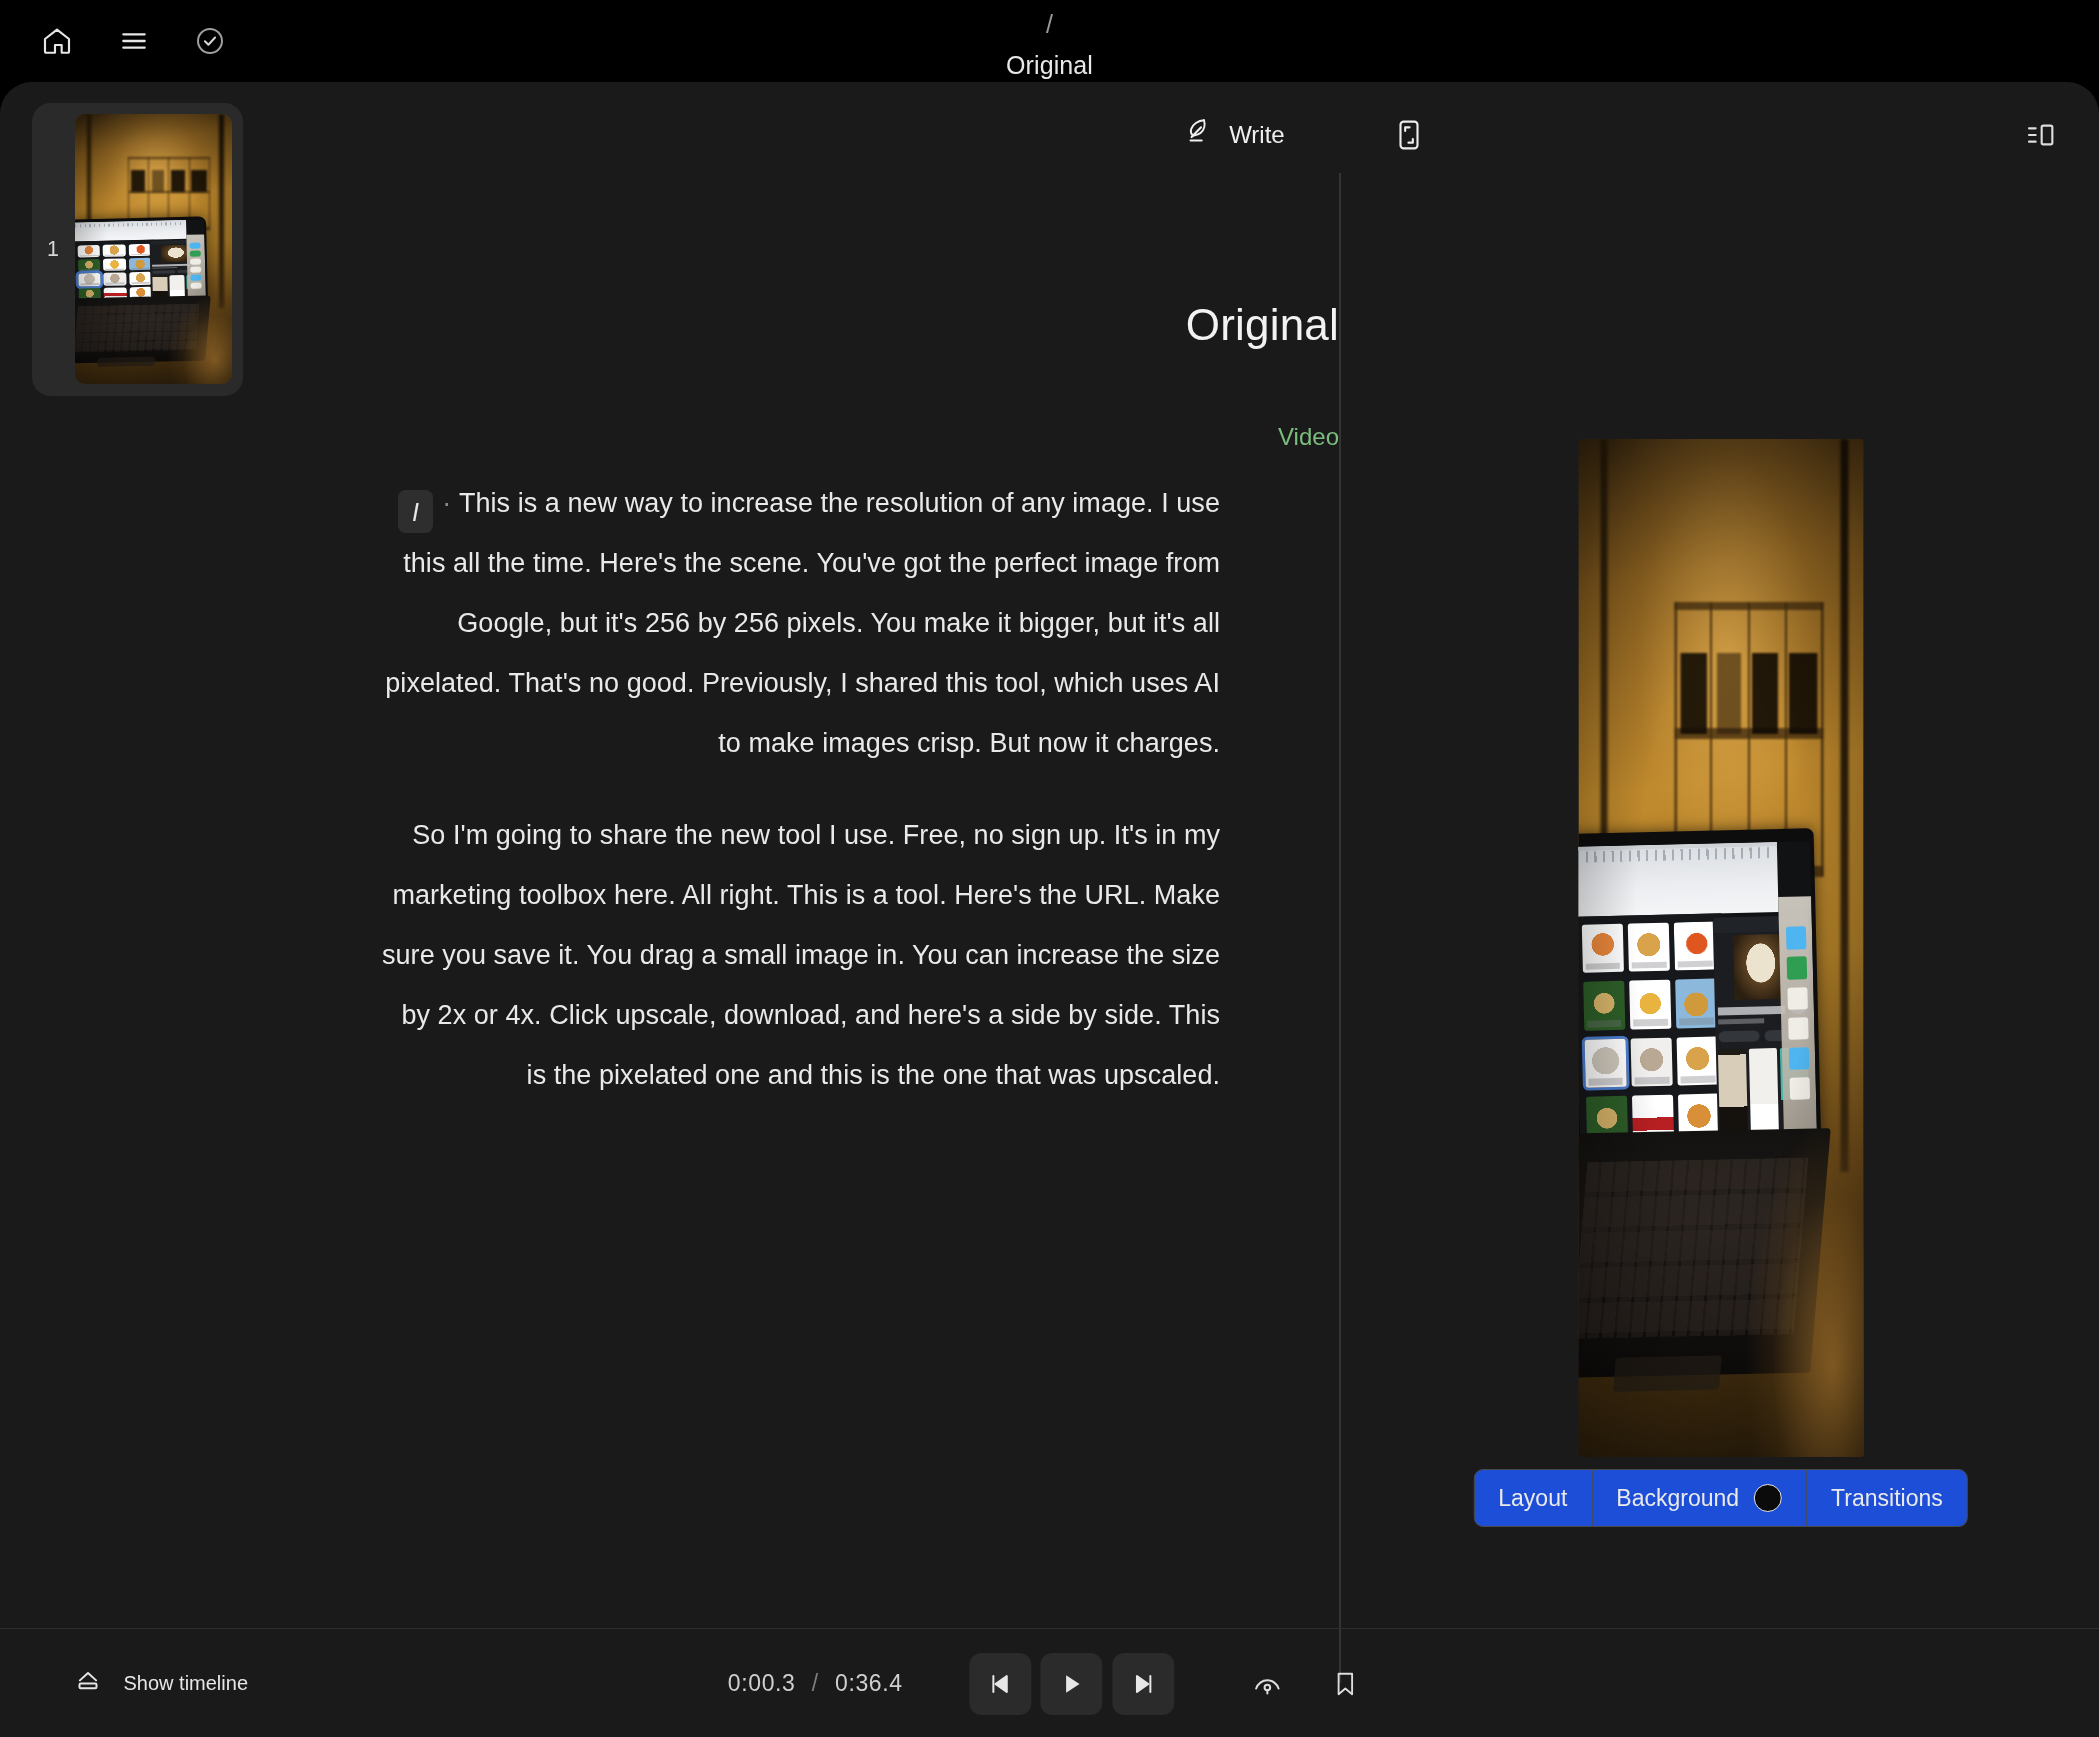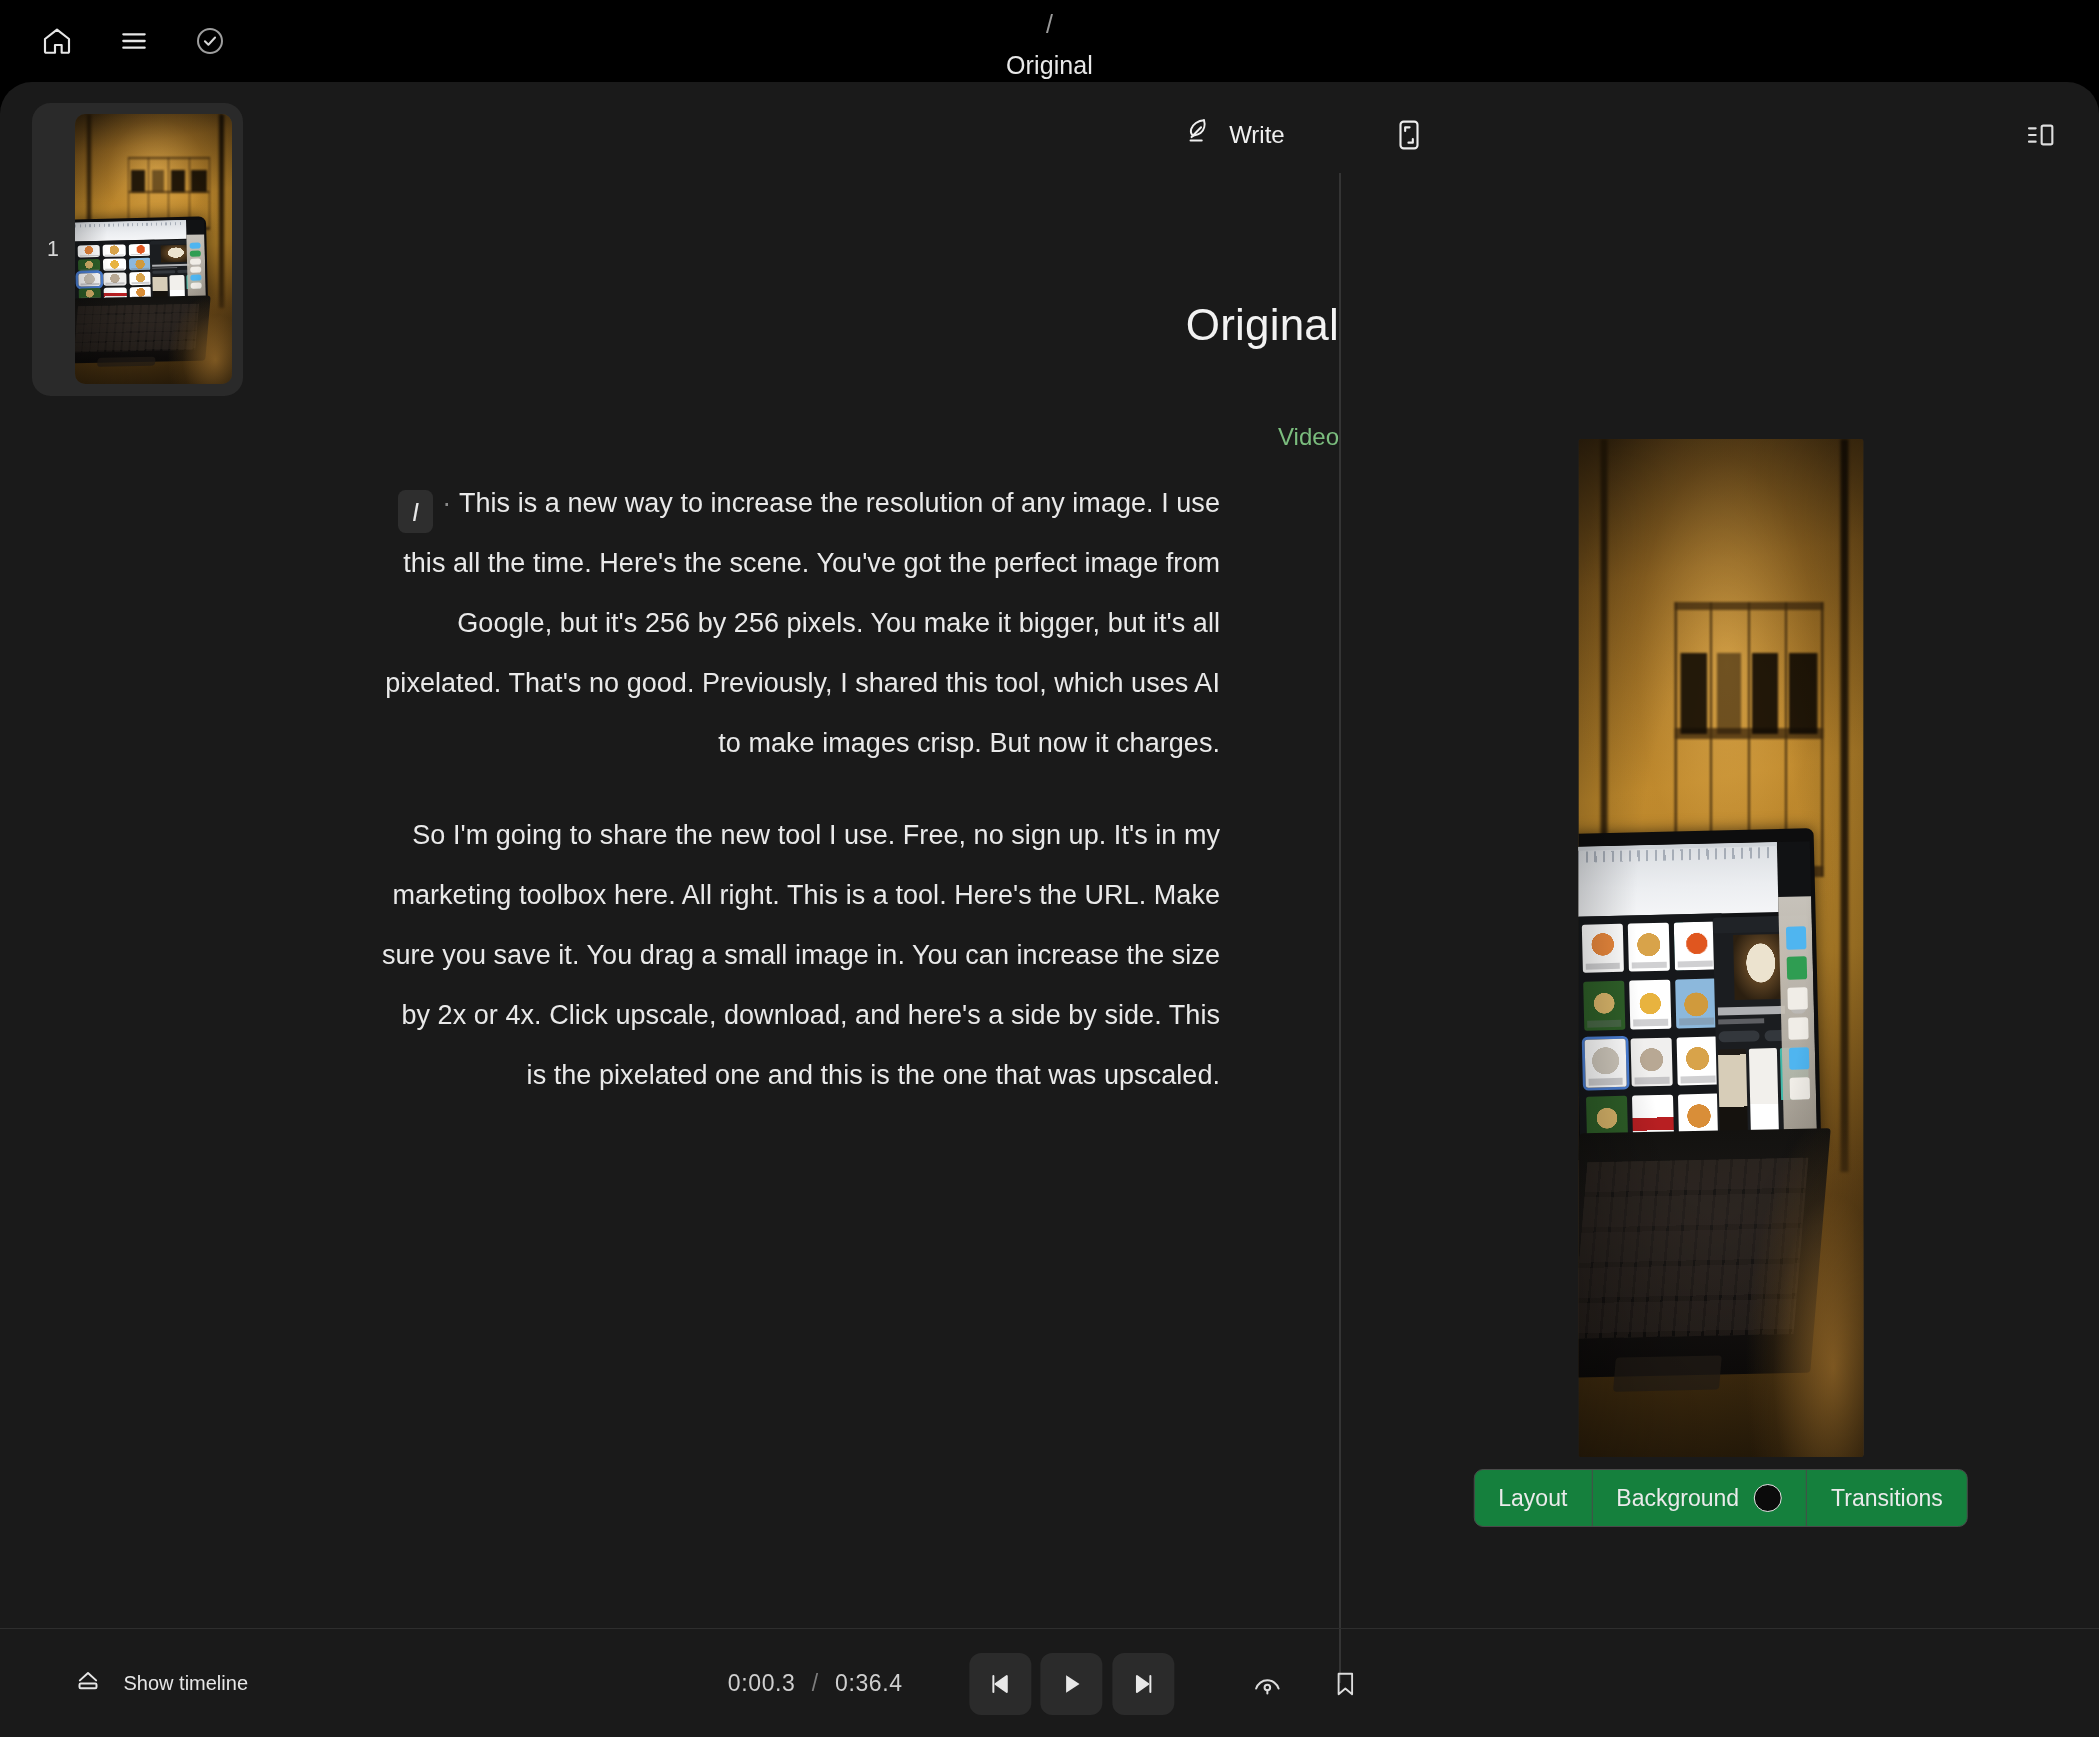--- a/index.html
+++ b/index.html
@@ -229,21 +229,21 @@
     position: absolute;
     top: 1387px;
     left: 50%;
     transform: translateX(-50%);
     display: flex;
     align-items: stretch;
     height: 58px;
     border: 0.9px solid #4a4a4a;
     border-radius: 9.3px;
     overflow: hidden;
-    background: #15803d;
+    background: #1d4ed8;
   }
   .seg {
     display: flex;
     align-items: center;
     gap: 15px;
     padding: 0 24px;
     font-size: 23px;
     color: #eaeaea;
     cursor: pointer;
     border-right: 0.9px solid #4a4a4a;

